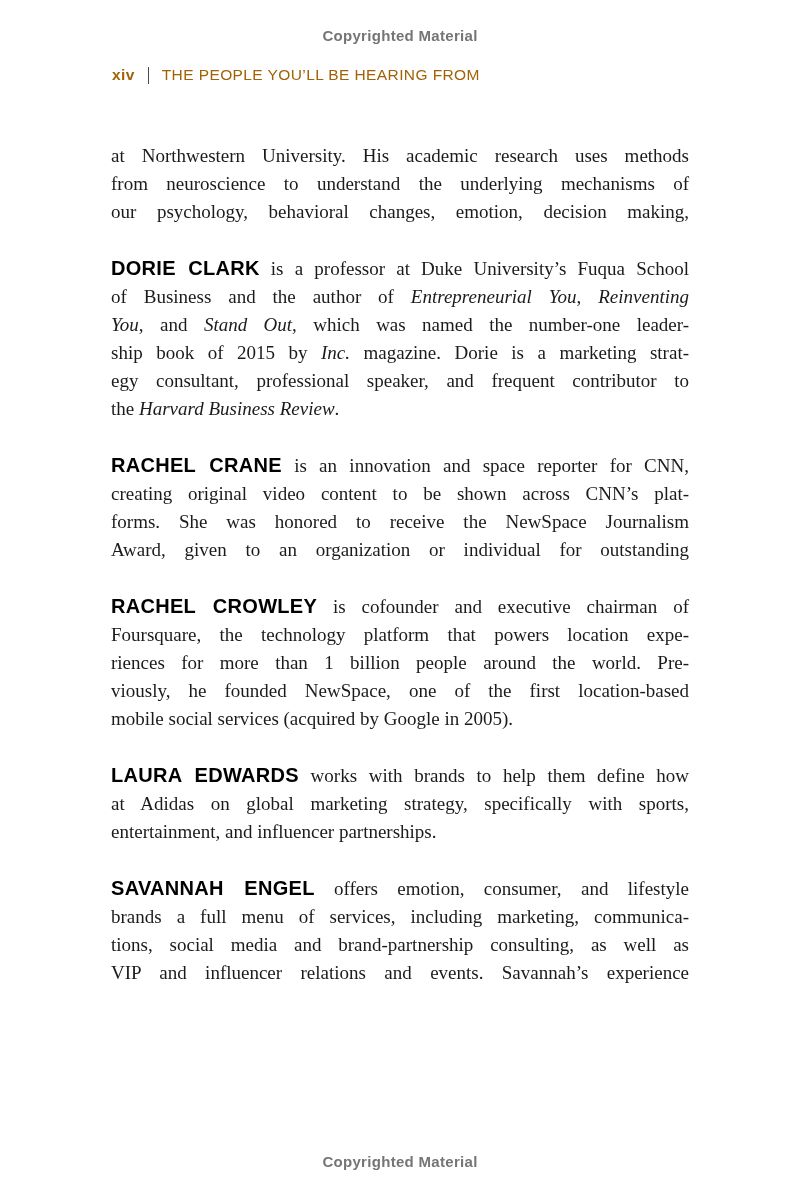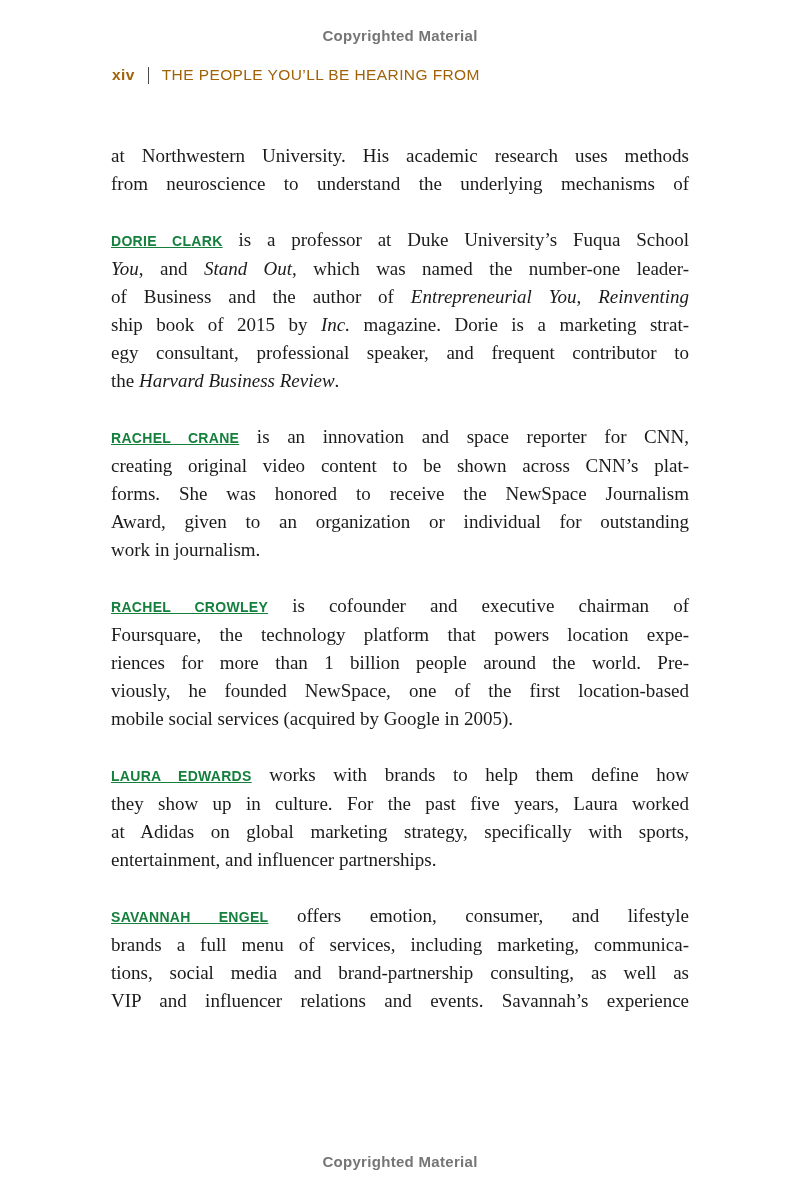--- a/index.html
+++ b/index.html
@@ -60,24 +60,23 @@
     font-size: 19px;
     line-height: 28px;
     text-align: justify;
     text-align-last: justify;
     white-space: normal;
   }
   .line.lastline { text-align-last: left; }
   .name {
     font-family: "Liberation Sans", sans-serif;
     font-weight: 700;
-    font-size: 14px;
+    font-size: 20px;
     letter-spacing: 0.3px;
-    color: #15803d;
-    text-decoration: underline;
+    color: #000000;
   }
   .ital { font-style: italic; }
 </style>
 </head>
 <body>
 
 <div class="page">
 
   <div class="copyright top">Copyrighted Material</div>
 
@@ -85,46 +84,45 @@
     <span class="folio">xiv</span>
     <span class="rule"></span>
     <span class="title">THE PEOPLE YOU’LL BE HEARING FROM</span>
   </div>
 
   <div class="body-text">
 
   <div class="para">
         <div class="line"><span>at Northwestern University. His academic research uses methods</span></div>
         <div class="line"><span>from neuroscience to understand the underlying mechanisms of</span></div>
+        <div class="line"><span>our psychology, behavioral changes, emotion, decision making,</span></div>
       </div>
       <div class="para">
         <div class="line"><span class="name">DORIE CLARK</span><span> is a professor at Duke University’s Fuqua School</span></div>
+        <div class="line"><span>of Business and the author of </span><span class="ital">Entrepreneurial You</span><span>, </span><span class="ital">Reinventing</span></div>
         <div class="line"><span class="ital">You</span><span>, and </span><span class="ital">Stand Out</span><span>, which was named the number-one leader-</span></div>
-        <div class="line"><span>of Business and the author of </span><span class="ital">Entrepreneurial You</span><span>, </span><span class="ital">Reinventing</span></div>
         <div class="line"><span>ship book of 2015 by </span><span class="ital">Inc.</span><span> magazine. Dorie is a marketing strat-</span></div>
         <div class="line"><span>egy consultant, professional speaker, and frequent contributor to</span></div>
         <div class="line lastline"><span>the </span><span class="ital">Harvard Business Review</span><span>.</span></div>
       </div>
       <div class="para">
         <div class="line"><span class="name">RACHEL CRANE</span><span> is an innovation and space reporter for CNN,</span></div>
         <div class="line"><span>creating original video content to be shown across CNN’s plat-</span></div>
         <div class="line"><span>forms. She was honored to receive the NewSpace Journalism</span></div>
         <div class="line"><span>Award, given to an organization or individual for outstanding</span></div>
-        <div class="line lastline"><span>work in journalism.</span></div>
       </div>
       <div class="para">
         <div class="line"><span class="name">RACHEL CROWLEY</span><span> is cofounder and executive chairman of</span></div>
         <div class="line"><span>Foursquare, the technology platform that powers location expe-</span></div>
         <div class="line"><span>riences for more than 1 billion people around the world. Pre-</span></div>
         <div class="line"><span>viously, he founded NewSpace, one of the first location-based</span></div>
         <div class="line lastline"><span>mobile social services (acquired by Google in 2005).</span></div>
       </div>
       <div class="para">
         <div class="line"><span class="name">LAURA EDWARDS</span><span> works with brands to help them define how</span></div>
-        <div class="line"><span>they show up in culture. For the past five years, Laura worked</span></div>
         <div class="line"><span>at Adidas on global marketing strategy, specifically with sports,</span></div>
         <div class="line lastline"><span>entertainment, and influencer partnerships.</span></div>
       </div>
       <div class="para">
         <div class="line"><span class="name">SAVANNAH ENGEL</span><span> offers emotion, consumer, and lifestyle</span></div>
         <div class="line"><span>brands a full menu of services, including marketing, communica-</span></div>
         <div class="line"><span>tions, social media and brand-partnership consulting, as well as</span></div>
         <div class="line"><span>VIP and influencer relations and events. Savannah’s experience</span></div>
       </div>
     </div>

